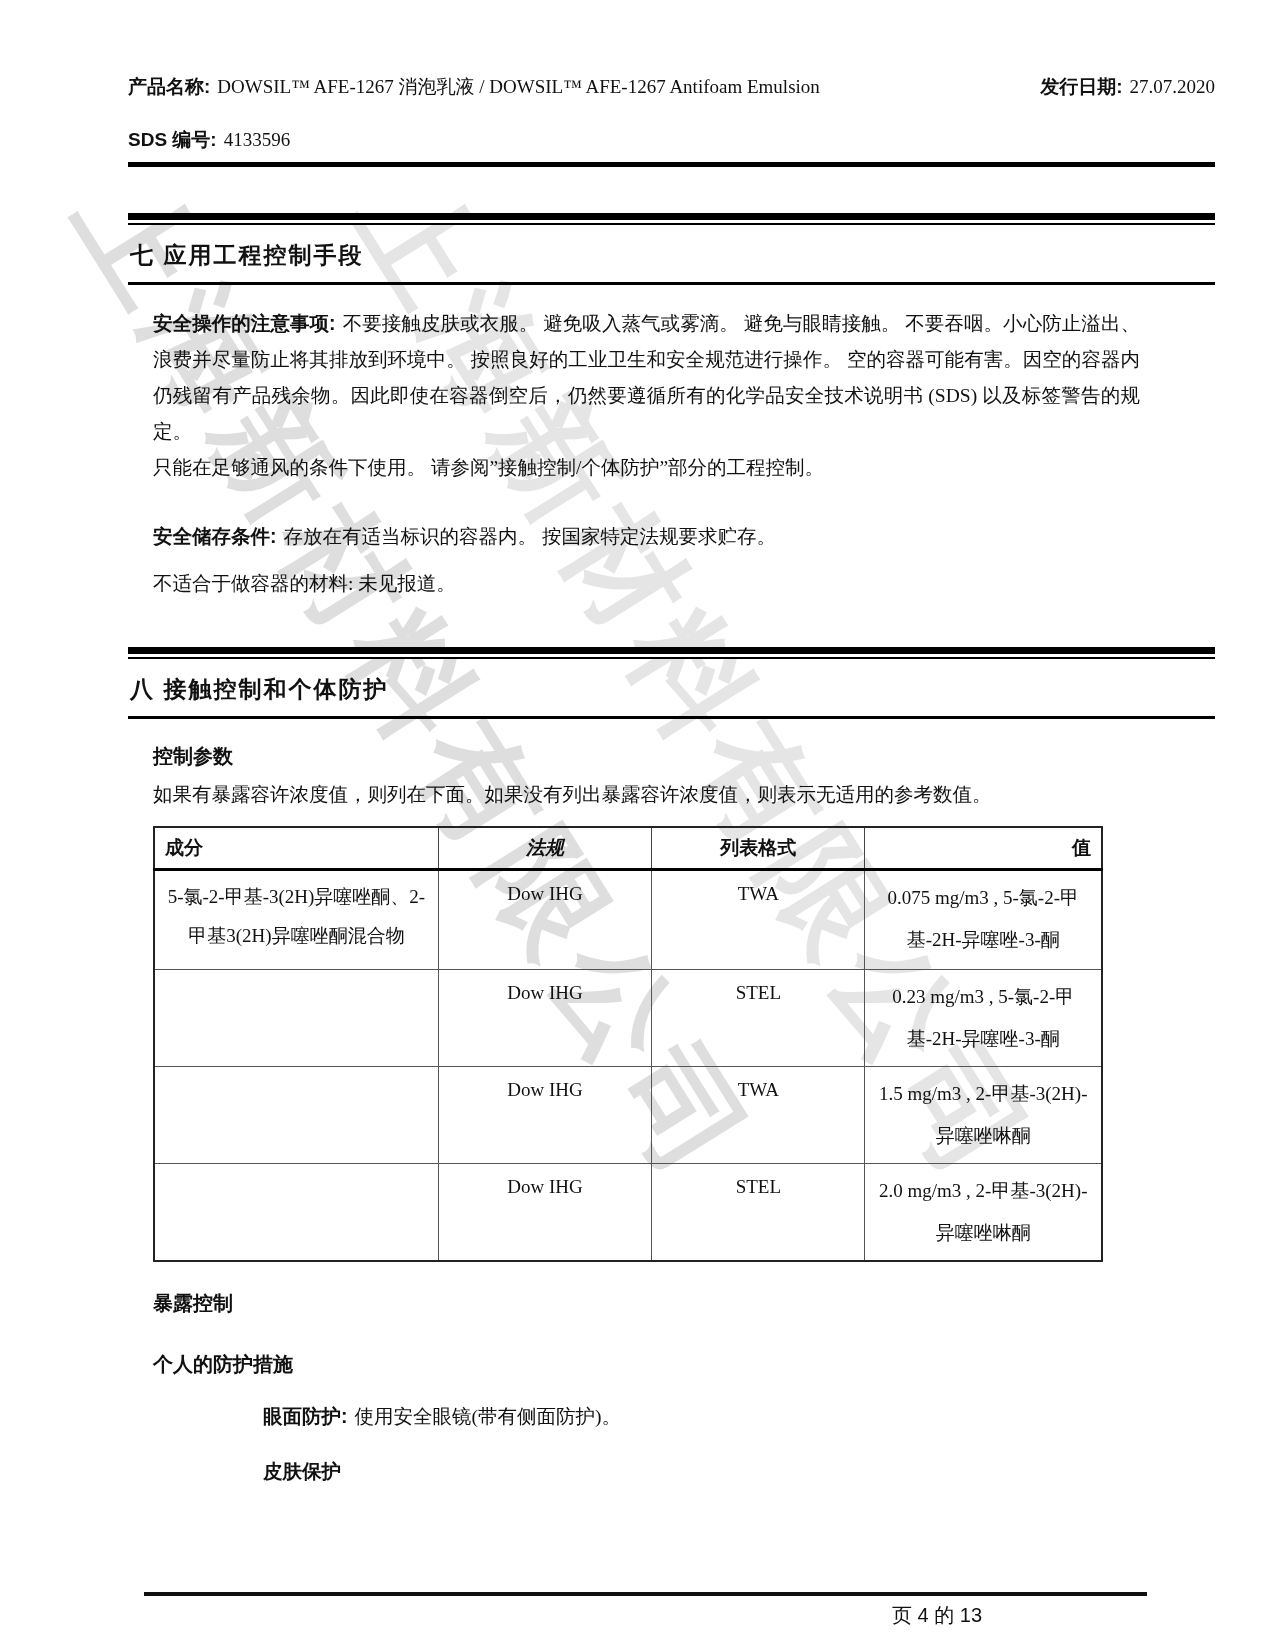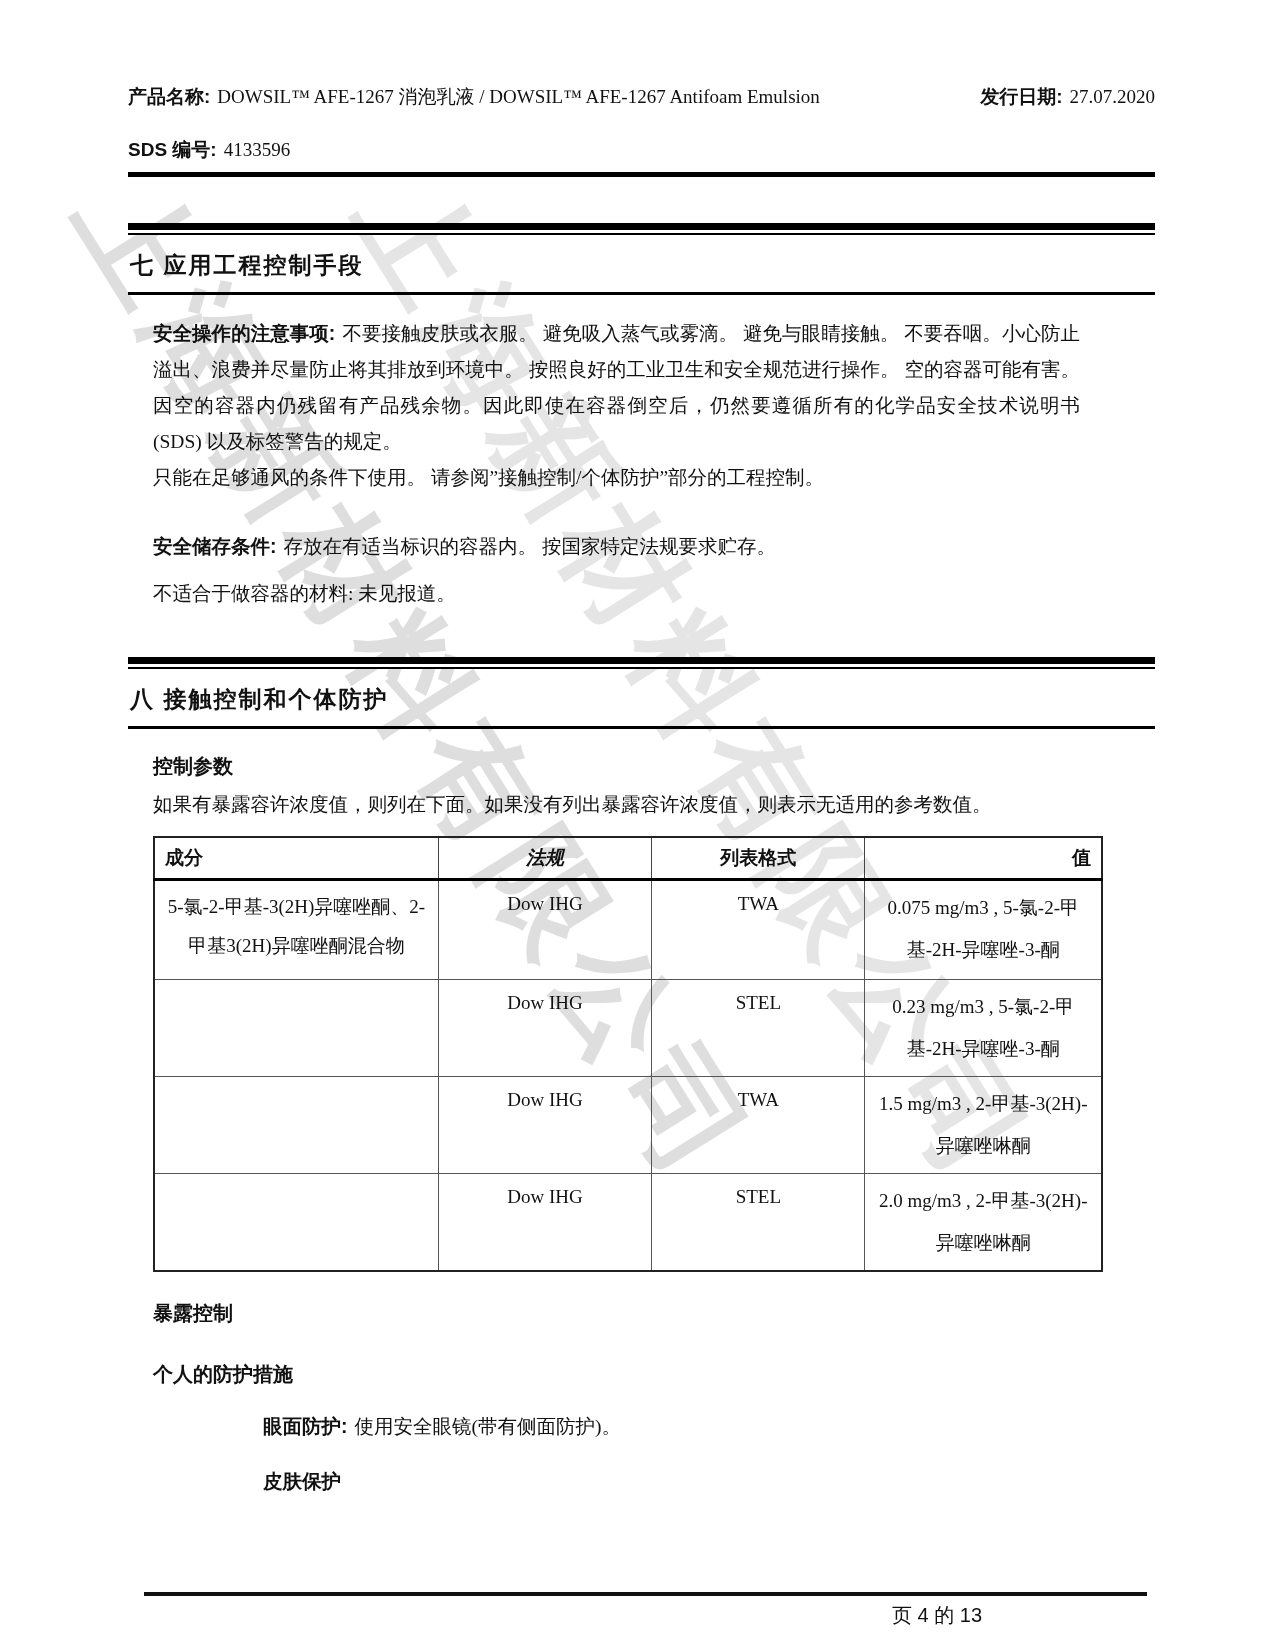--- a/index.html
+++ b/index.html
@@ -5,21 +5,21 @@
   html,body{margin:0;padding:0;background:#888;}
   .page{
     position:relative;
     width:1275px;height:1650px;
     margin:0 auto;
     background:#fff;
     font-family:"Liberation Serif","DejaVu Serif",serif;
     color:#111;
     overflow:hidden;
   }
-  .content{position:relative;z-index:1;padding:70px 120px 0 128px;margin-top:10px;}
+  .content{position:relative;z-index:1;padding:70px 60px 0 128px;}
   
   .wm{
     position:absolute;z-index:0;
     white-space:nowrap;
     font-family:"Liberation Sans","DejaVu Sans",sans-serif;
     font-weight:bold;
     font-size:118px;
     letter-spacing:10px;
     color:rgba(0,0,0,0.13);
     transform-origin:0 0;

